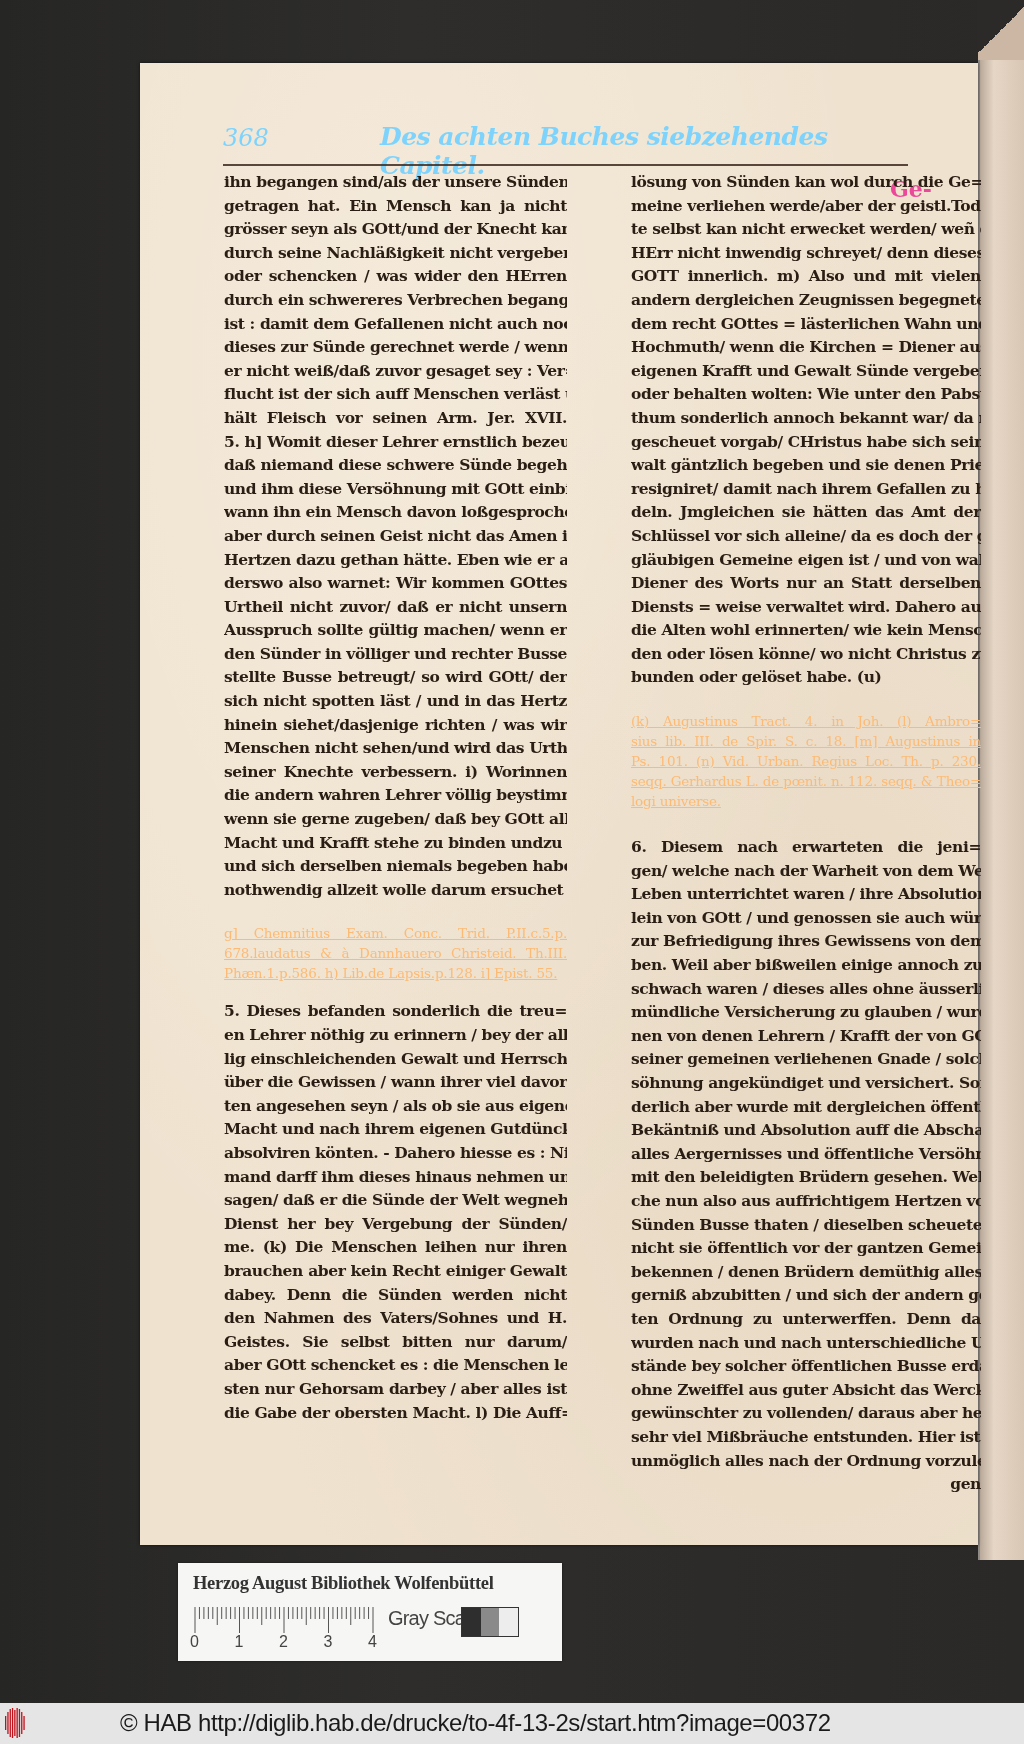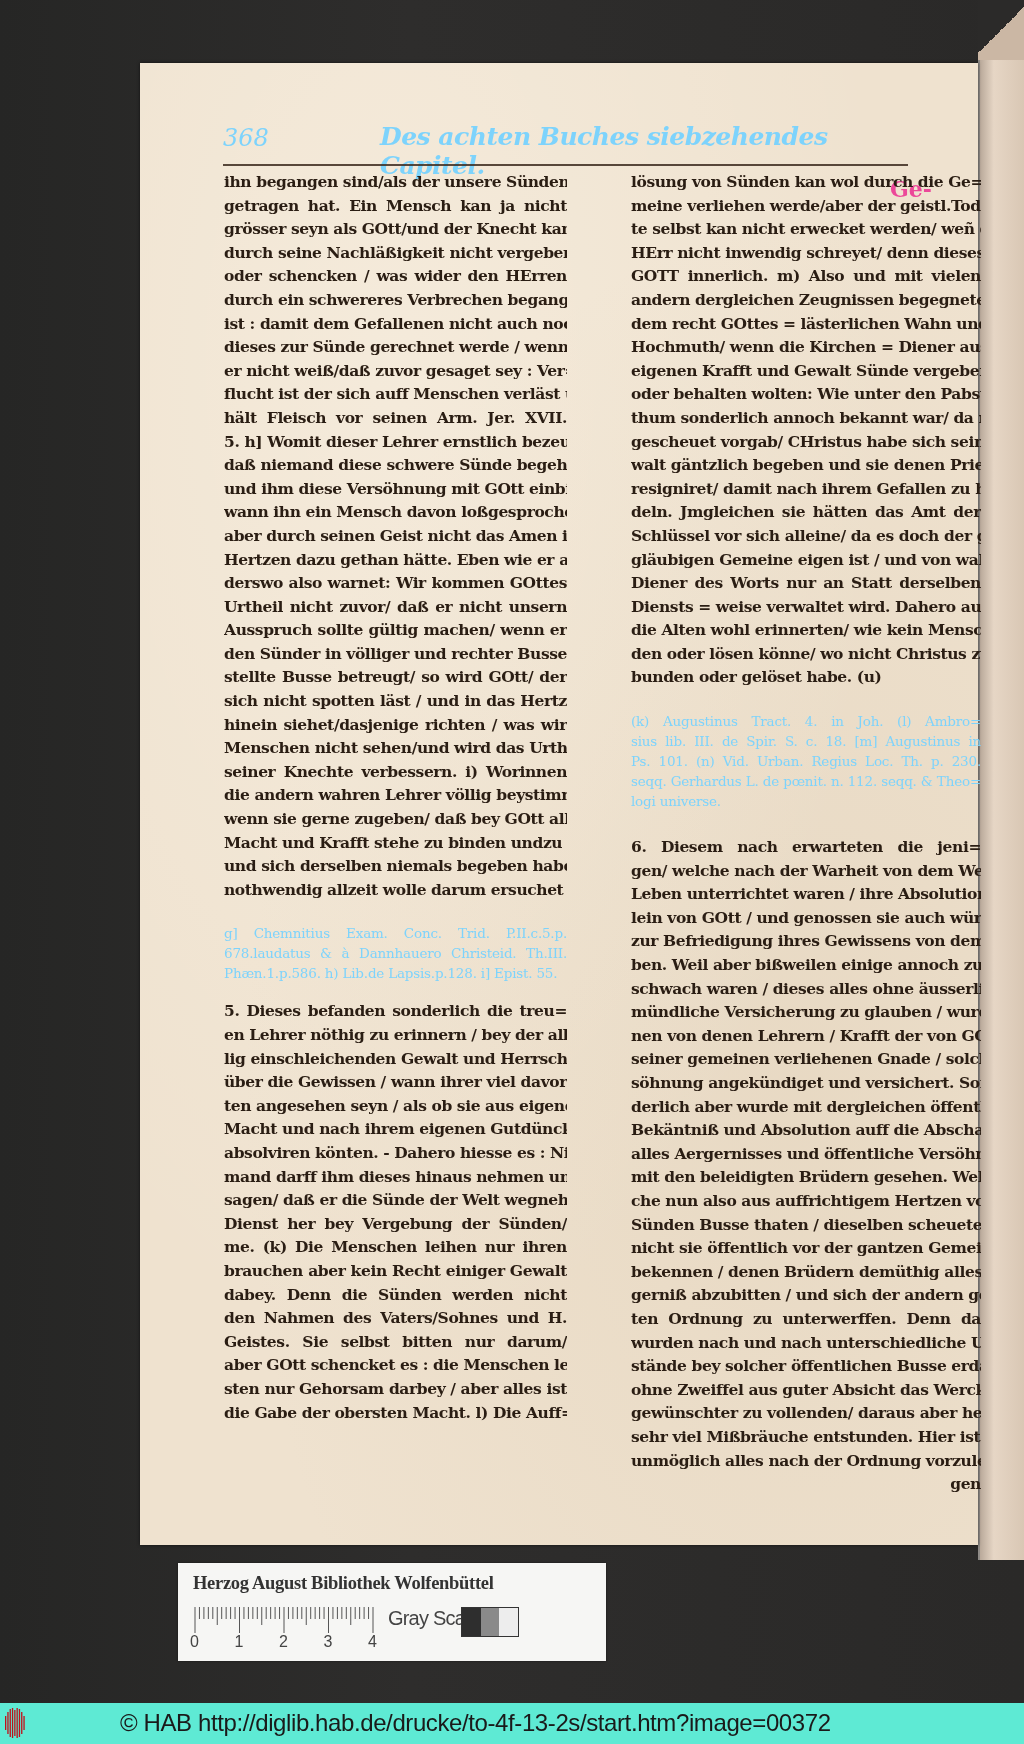--- a/index.html
+++ b/index.html
@@ -61,29 +61,29 @@
       display: block; height: 23.6px; line-height: 23.6px;
       font-size: 15.5px; white-space: nowrap; overflow: hidden;
       text-align: justify; text-align-last: justify;
       font-weight: bold; letter-spacing: -0.4px;
     }
     .line.last { text-align-last: left; }
     .line.right-align { text-align-last: right; }
     .footnotes { margin-top: 8px; margin-bottom: 10px; }
     .fn-line {
       display: block; height: 20px; line-height: 20px; font-size: 13.5px;
-      white-space: nowrap; overflow: hidden; color: #7dd3fc;
-      text-align: justify; text-align-last: justify; letter-spacing: -0.2px;
+      white-space: nowrap; overflow: hidden; color: #fdba74;
+      text-align: justify; text-align-last: justify; letter-spacing: -0.2px; text-decoration: underline;
     }
     .fn-line.last { text-align-last: left; }
     .spacer { display: block; height: 14px; }
     .spacer-sm { display: block; height: 6px; }
 
     .label-card {
-      position: absolute; left: 178px; top: 1563px; width: 428px; height: 98px;
+      position: absolute; left: 178px; top: 1563px; width: 384px; height: 98px;
       background: #f6f6f4; box-shadow: 0 0 2px rgba(0,0,0,0.5);
     }
     .label-title {
       position: absolute; left: 15px; top: 10px; font-size: 18.5px; font-weight: bold;
       font-family: "Liberation Serif", serif; color: #333;
       letter-spacing: -0.3px;
     }
     .ruler {
       position: absolute; left: 15px; top: 42px; width: 182px; height: 28px;
     }
@@ -97,21 +97,21 @@
       font-family: "Liberation Sans", sans-serif; color: #444; letter-spacing: -0.8px;
     }
     .grayscale-swatches {
       position: absolute; left: 283px; top: 44px; width: 56px; height: 28px;
       border: 1px solid #333; display: flex;
     }
     .grayscale-swatches div { flex: 1; }
 
     .footer {
       position: absolute; left: 0; top: 1703px; width: 1024px; height: 41px;
-      background: #5eead4;
+      background: #e5e5e5;
     }
     .footer-logo {
       position: absolute; left: 4px; top: 4px; width: 22px; height: 32px;
     }
     .footer-text {
       position: absolute; left: 120px; top: 6px; font-size: 24px; color: #1a1a1a;
       font-family: "Liberation Sans", sans-serif; letter-spacing: -0.4px;
       white-space: nowrap;
     }
     .footer-dfg {

